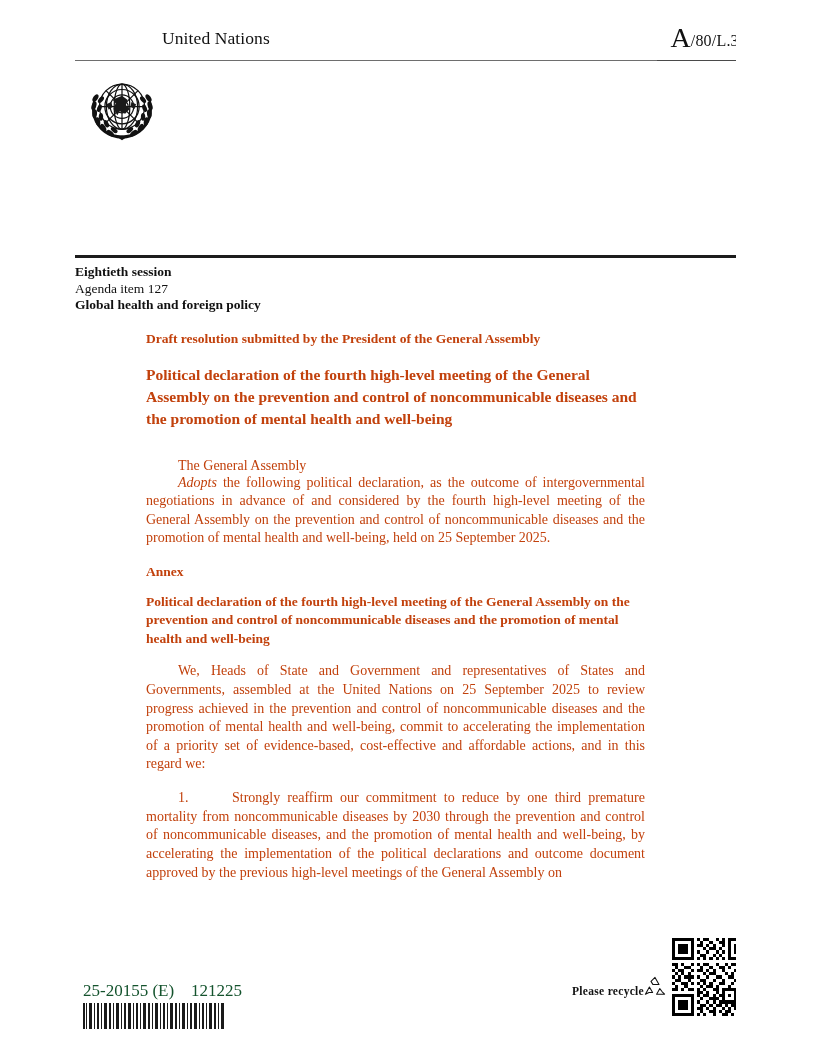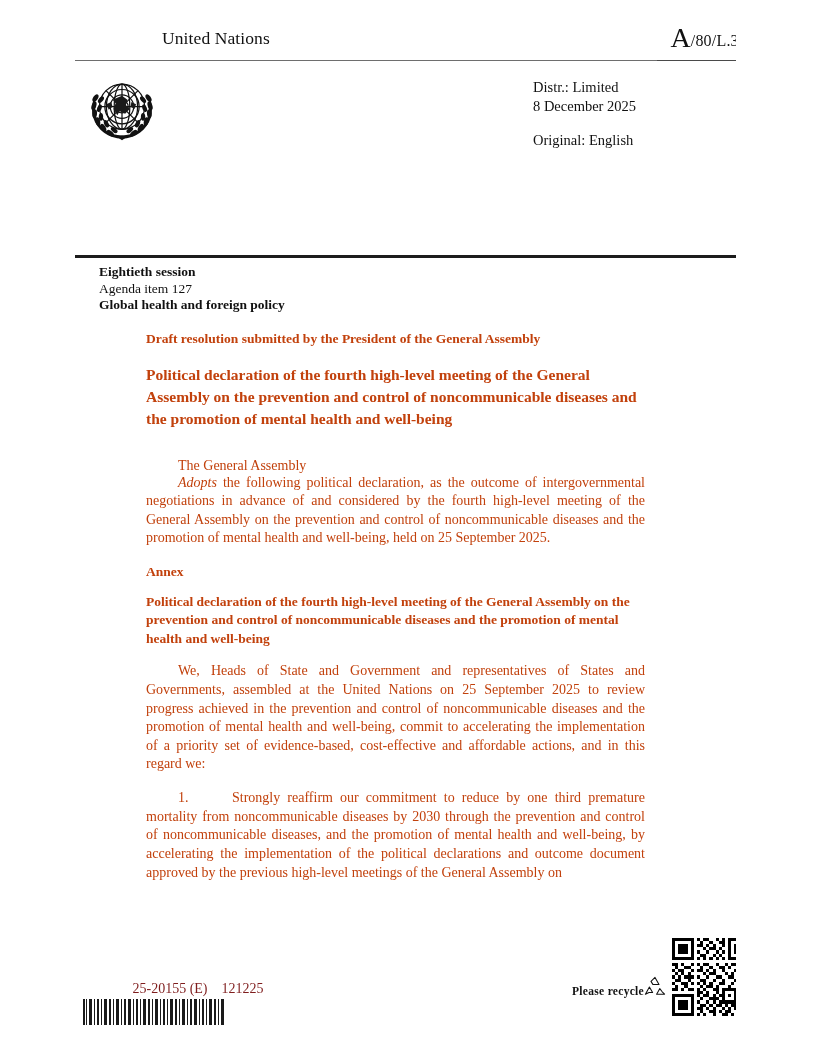--- a/index.html
+++ b/index.html
@@ -112,21 +112,20 @@
     height: 3px;
     background: #1c1c1c;
   }
   #session-block {
     position: absolute;
     left: 75px;
     top: 264px;
     font-size: 13.5px;
     line-height: 1.24;
     color: #111;
-    margin-left: 24px;
   }
   #session-block .b { font-weight: bold; }
 
   
   #content {
     position: absolute;
     left: 146px;
     top: 330px;
     width: 499px;
     color: #c2410c;
@@ -187,25 +186,24 @@
   }
 
   
   #footer-left {
     position: absolute;
     left: 83px;
     top: 981px;
     width: 230px;
   }
   .job-number {
-    font-size: 14px;
-    color: #7f1d1d;
+    font-size: 17px;
+    color: #14532d;
     white-space: pre;
     margin-bottom: 2px;
-    text-align: center;
   }
   .barcode {
     display: block;
   }
   #footer-right {
     position: absolute;
     left: 556px;
     top: 930px;
     width: 200px;
     height: 92px;
@@ -296,26 +294,20 @@
             <ellipse cx="77" cy="60" rx="5" ry="2.8" transform="rotate(90 77 60)"></ellipse>
             <ellipse cx="70" cy="69" rx="5" ry="2.8" transform="rotate(115 70 69)"></ellipse>
             <ellipse cx="60" cy="77" rx="5" ry="2.8" transform="rotate(140 60 77)"></ellipse>
           </g>
           <path d="M44 86 L50 90 L56 86 L50 84 Z"></path>
         </g>
       </svg>
     </div>
 
 
-    <div class="distr-block">
-      <div>Distr.: Limited</div>
-      <div>8 December 2025</div>
-      <div class="gap"></div>
-      <div>Original: English</div>
-    </div>
   </div>
 
   <div class="rule-thick"></div>
 
   <div id="session-block">
     <div class="b">Eightieth session</div>
     <div>Agenda item 127</div>
     <div class="b">Global health and foreign policy</div>
   </div>
 

